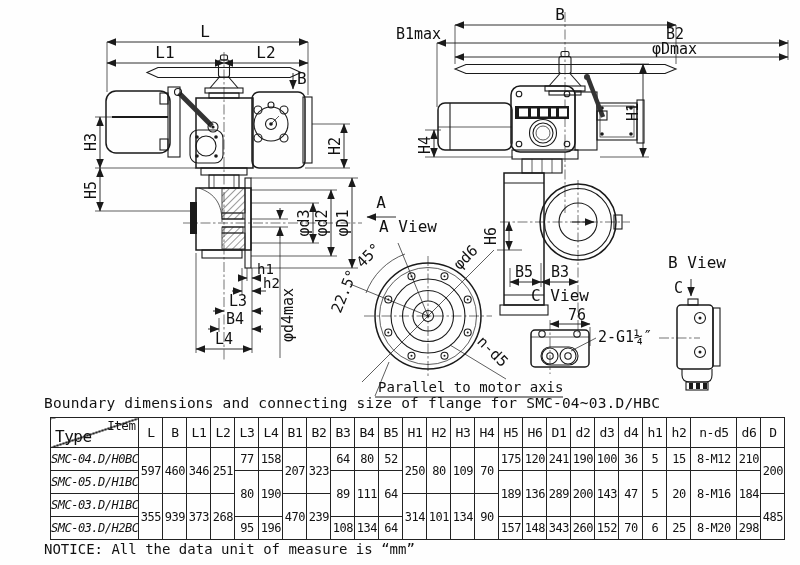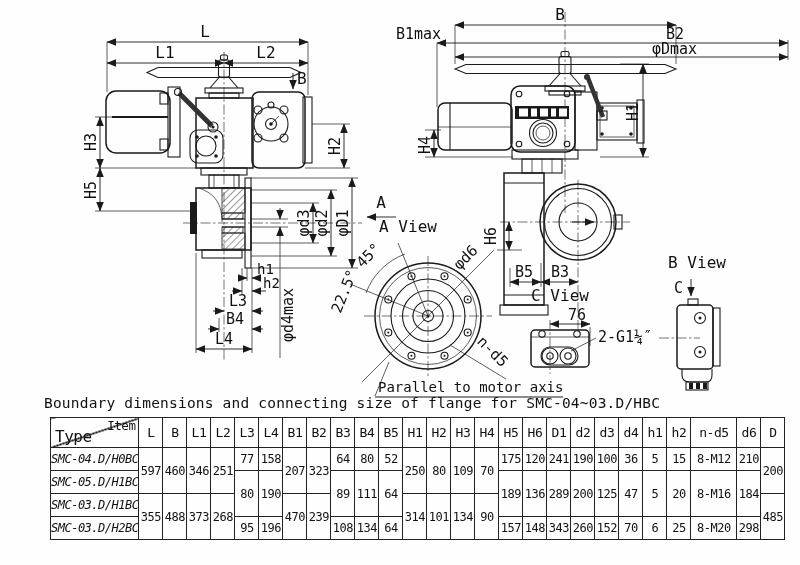--- a/index.html
+++ b/index.html
@@ -441,31 +441,31 @@
     <td class="type">SMC-05.D/H1BC</td>
     <td rowspan="2">80</td>
     <td rowspan="2">190</td>
     <td rowspan="2">89</td>
     <td rowspan="2">111</td>
     <td rowspan="2">64</td>
     <td rowspan="2">189</td>
     <td rowspan="2">136</td>
     <td rowspan="2">289</td>
     <td rowspan="2">200</td>
-    <td rowspan="2">125</td>
+    <td rowspan="2">143</td>
     <td rowspan="2">47</td>
     <td rowspan="2">5</td>
     <td rowspan="2">20</td>
     <td rowspan="2">8-M16</td>
     <td rowspan="2">184</td>
   </tr>
   <tr>
     <td class="type">SMC-03.D/H1BC</td>
     <td rowspan="2">355</td>
-    <td rowspan="2">488</td>
+    <td rowspan="2">939</td>
     <td rowspan="2">373</td>
     <td rowspan="2">268</td>
     <td rowspan="2">470</td>
     <td rowspan="2">239</td>
     <td rowspan="2">314</td>
     <td rowspan="2">101</td>
     <td rowspan="2">134</td>
     <td rowspan="2">90</td>
     <td rowspan="2">485</td>
   </tr>
@@ -483,14 +483,15 @@
     <td>152</td>
     <td>70</td>
     <td>6</td>
     <td>25</td>
     <td>8-M20</td>
     <td>298</td>
   </tr>
 </tbody>
     </table>
 
+<div class="notice">NOTICE: All the data unit of measure is  “mm”</div>
 
 </div>
 
 </body></html>

